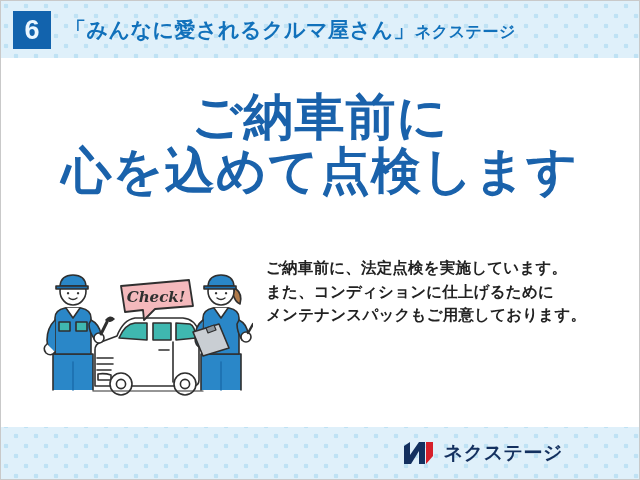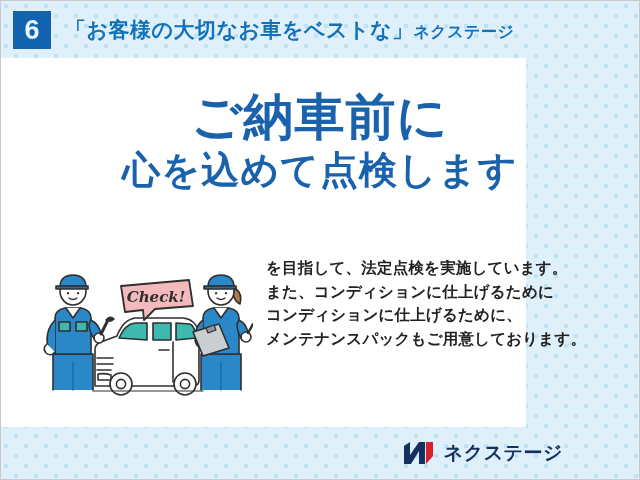--- a/index.html
+++ b/index.html
@@ -64,21 +64,21 @@
     font-size: 16px;
     font-weight: bold;
     letter-spacing: 0.5px;
   }
 
   
   .panel {
     position: absolute;
     left: 0;
     top: 57px;
-    width: 525px;
+    width: 638px;
     height: 369px;
     background: #ffffff;
   }
 
   
   .headline {
     position: absolute;
     left: 0;
     top: 32px;
     width: 638px;
@@ -87,22 +87,21 @@
     font-weight: bold;
     line-height: 1.08;
     letter-spacing: 1px;
   }
   .headline .hl-line1 {
     display: block;
     font-size: 50px;
   }
   .headline .hl-line2 {
     display: block;
-    font-size: 38px;
-    margin-top: 6px;
+    font-size: 50px;
   }
 
   
   .body-copy {
     position: absolute;
     left: 265px;
     top: 198px;
     width: 360px;
     color: #222222;
     font-size: 15.5px;
@@ -156,35 +155,34 @@
   }
 </style>
 </head>
 <body>
 
 <div class="page">
 
   <div class="header">
     <div class="badge">6</div>
     <div class="header-title">
-      <span class="ht-main">「お客様の大切なお車をベストな」</span><span class="ht-sub">ネクステージ</span>
+      <span class="ht-main">「みんなに愛されるクルマ屋さん」</span><span class="ht-sub">ネクステージ</span>
     </div>
   </div>
 
   <div class="panel">
 
     <div class="headline">
       <span class="hl-line1">ご納車前に</span>
       <span class="hl-line2">心を込めて点検します</span>
     </div>
 
     <div class="body-copy">
-      <span class="bc-line">を目指して、法定点検を実施しています。</span>
+      <span class="bc-line">ご納車前に、法定点検を実施しています。</span>
       <span class="bc-line">また、コンディションに仕上げるために</span>
-      <span class="bc-line">コンディションに仕上げるために、</span>
       <span class="bc-line">メンテナンスパックもご用意しております。</span>
     </div>
 
     <div class="illustration">
       <svg viewBox="0 0 210 140" xmlns="http://www.w3.org/2000/svg">
         <g fill="none" stroke="#2f2f2f" stroke-width="1.6" stroke-linecap="round" stroke-linejoin="round">
 
           <g>
 
             <path d="M52 128 L52 92 Q52 86 58 84 L74 78 Q80 62 92 60 L140 60

